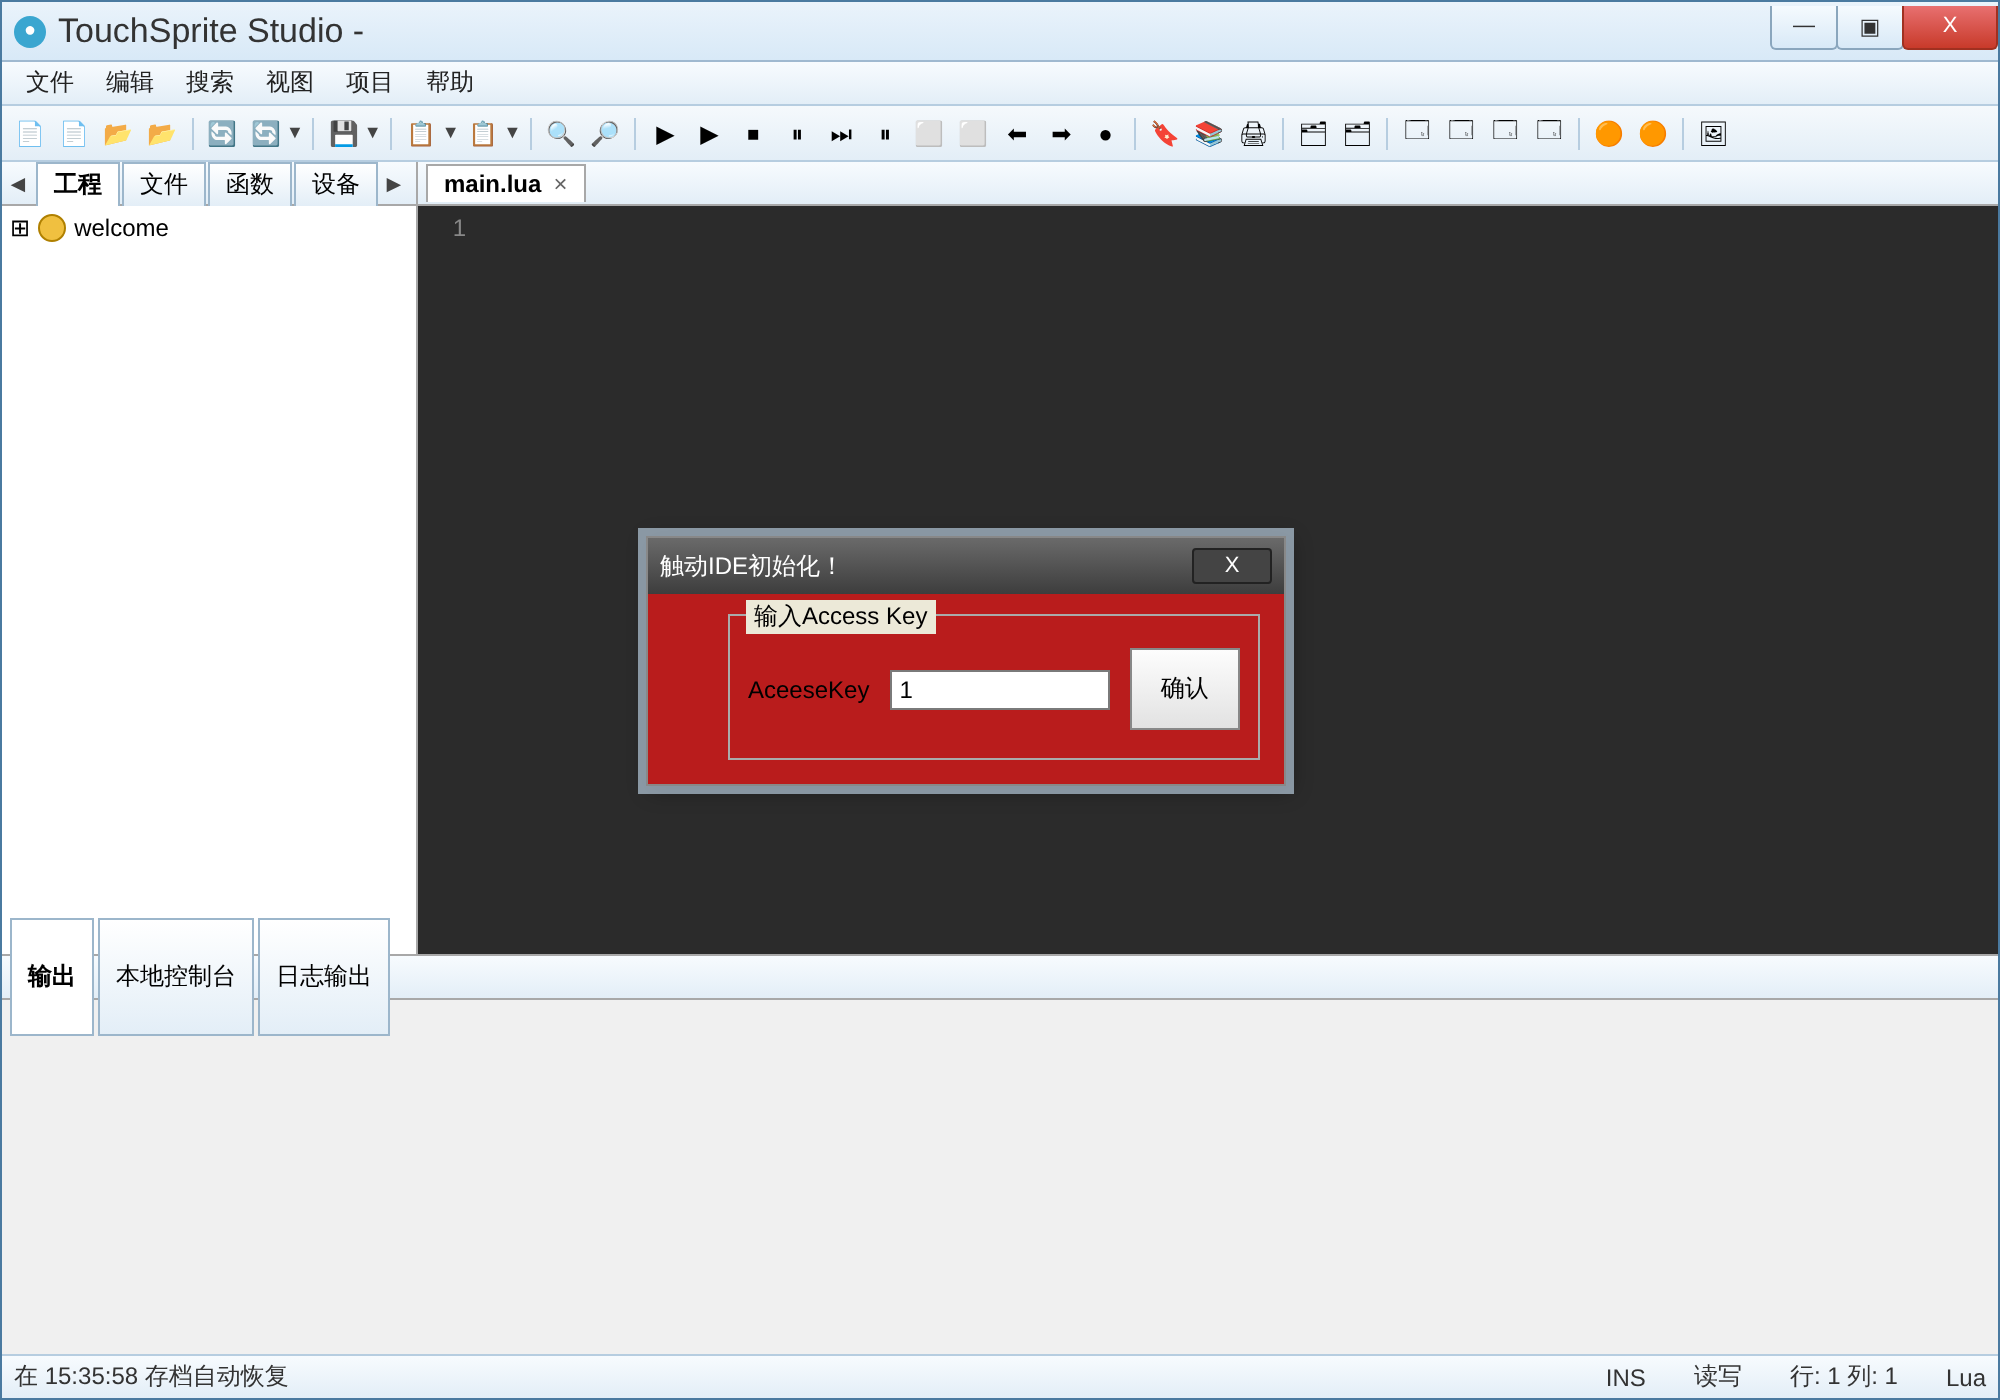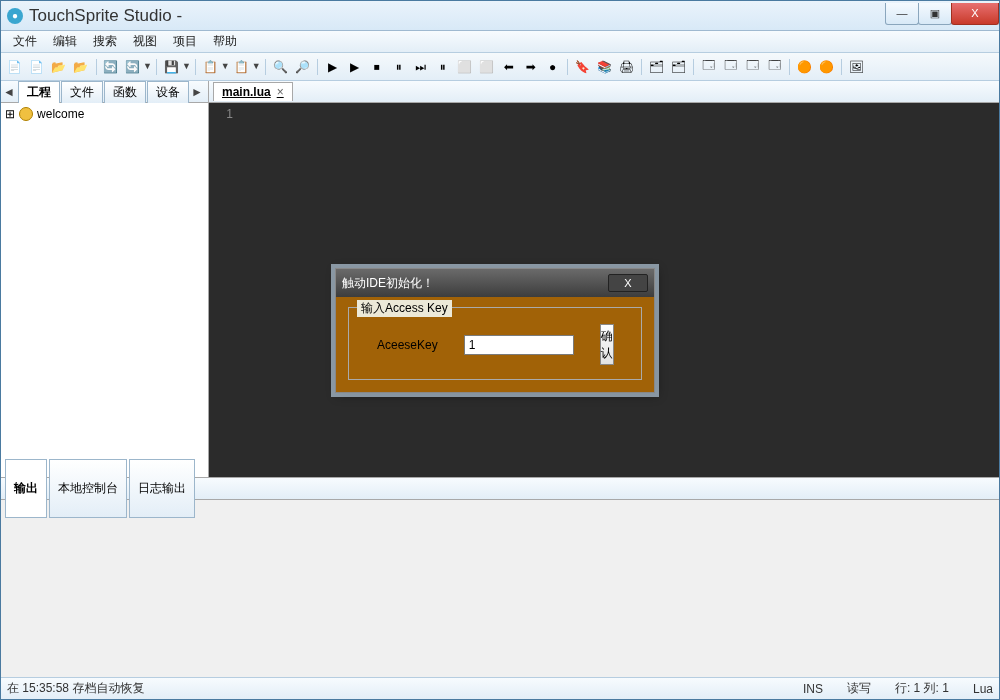--- a/index.html
+++ b/index.html
@@ -20,41 +20,41 @@
 .body { flex:1; display:flex; overflow:hidden; }
 .sidebar { width:208px; background:#fff; border-right:1px solid #a8a8a8; display:flex; flex-direction:column; }
 .side-tabs { height:22px; display:flex; border-bottom:1px solid #a8a8a8; background:linear-gradient(#f7fbfe,#e3eef7); align-items:center; }
 .side-arrow { width:16px; text-align:center; color:#444; }
 .side-tab { padding:2px 8px; border:1px solid #9cb6cb; border-bottom:none; background:linear-gradient(#fff,#e3eef7); margin-left:1px; }
 .side-tab.active { background:#fff; font-weight:bold; }
 .tree { padding:4px; font-size:12px; }
 .tree-item { display:flex; align-items:center; gap:4px; }
 .gear { width:14px; height:14px; background:#f0c040; border-radius:50%; border:1px solid #b08000; }
 .editor-area { flex:1; display:flex; flex-direction:column; }
-.file-tabs { height:22px; background:linear-gradient(#f7fbfe,#e3eef7); border-bottom:1px solid #a8a8a8; display:flex; align-items:center; padding-left:4px;text-decoration:underline; }
+.file-tabs { height:22px; background:linear-gradient(#f7fbfe,#e3eef7); border-bottom:1px solid #a8a8a8; display:flex; align-items:center; padding-left:4px; }
 .file-tab { background:#fff; border:1px solid #a8a8a8; border-bottom:none; padding:2px 8px; display:flex; align-items:center; gap:6px; font-weight:bold; }
 .file-tab .x { font-weight:normal; color:#666; }
 .editor { flex:1; background:#2b2b2b; color:#cfcfcf; position:relative; display:flex; }
 .gutter { width:30px; text-align:right; padding:4px 6px 0 0; color:#888; background:#2b2b2b; }
 .bottom { height:200px; border-top:1px solid #a8a8a8; display:flex; flex-direction:column; }
 .out-tabs { height:22px; background:linear-gradient(#f7fbfe,#e3eef7); border-bottom:1px solid #a8a8a8; display:flex; align-items:center; padding-left:4px; gap:2px; }
 .out-tab { border:1px solid #9cb6cb; padding:20px 8px; background:linear-gradient(#fff,#e3eef7);text-align:right; }
 .out-tab.active { background:#fff; font-weight:bold; }
 .output { flex:1; background:#2b2b2b; color:#fff; padding:4px 6px; font-size:12px; }
 .status { height:22px; background:linear-gradient(#f7fbfe,#e3eef7); border-top:1px solid #b6cde0; display:flex; align-items:center; padding:0 6px; gap:24px; color:#333; }
 .status .spacer { flex:1; }
 
-.dialog { position:absolute; left:335px; top:268px; width:320px; background:#a16207; border:1px solid #888; box-shadow:0 0 0 4px rgba(180,200,216,.7),2px 2px 10px rgba(0,0,0,.4); }
+.dialog { position:absolute; left:323px; top:268px; width:320px; background:#b91c1c; border:1px solid #888; box-shadow:0 0 0 4px rgba(180,200,216,.7),2px 2px 10px rgba(0,0,0,.4); }
 .dlg-title { height:28px; background:linear-gradient(#6a6a6a,#3d3d3d); color:#fff; display:flex; align-items:center; padding:0 6px; font-size:12px; }
 .dlg-title .spacer { flex:1; }
 .dlg-close { width:40px; height:18px; background:#444; color:#fff; border:1px solid #222; display:flex; align-items:center; justify-content:center; font-size:11px; border-radius:2px; }
 .dlg-body { padding:10px 12px 12px; }
-.fieldset { border:1px solid #aaa; padding:16px 28px 14px; position:relative; }
+.fieldset { border:1px solid #aaa; padding:16px 9px 14px; position:relative;margin-left:28px; }
 .fieldset > legend { position:absolute; top:-8px; left:8px; background:#ece9d8; padding:0 4px; font-size:12px; }
-.row { display:flex; align-items:center; gap:26px; }
+.row { display:flex; align-items:center; gap:10px; }
 .row label { width:68px; text-align:right; }
 .row input { width:110px; height:20px; border:1px solid #7a7a7a; padding:0 4px; background:#fff; }
 .btn { width:70px; height:41px; border:1px solid #888; background:linear-gradient(#fdfdfd,#e2e2e2); cursor:default; }
 .btnrow { display:flex; justify-content:center; gap:16px; margin-top:16px; }
 .drop-marker { color:#444; font-size:9px; line-height:1; margin-left:-2px; }
 </style>
 </head>
 <body>
 
 <div class="win">

